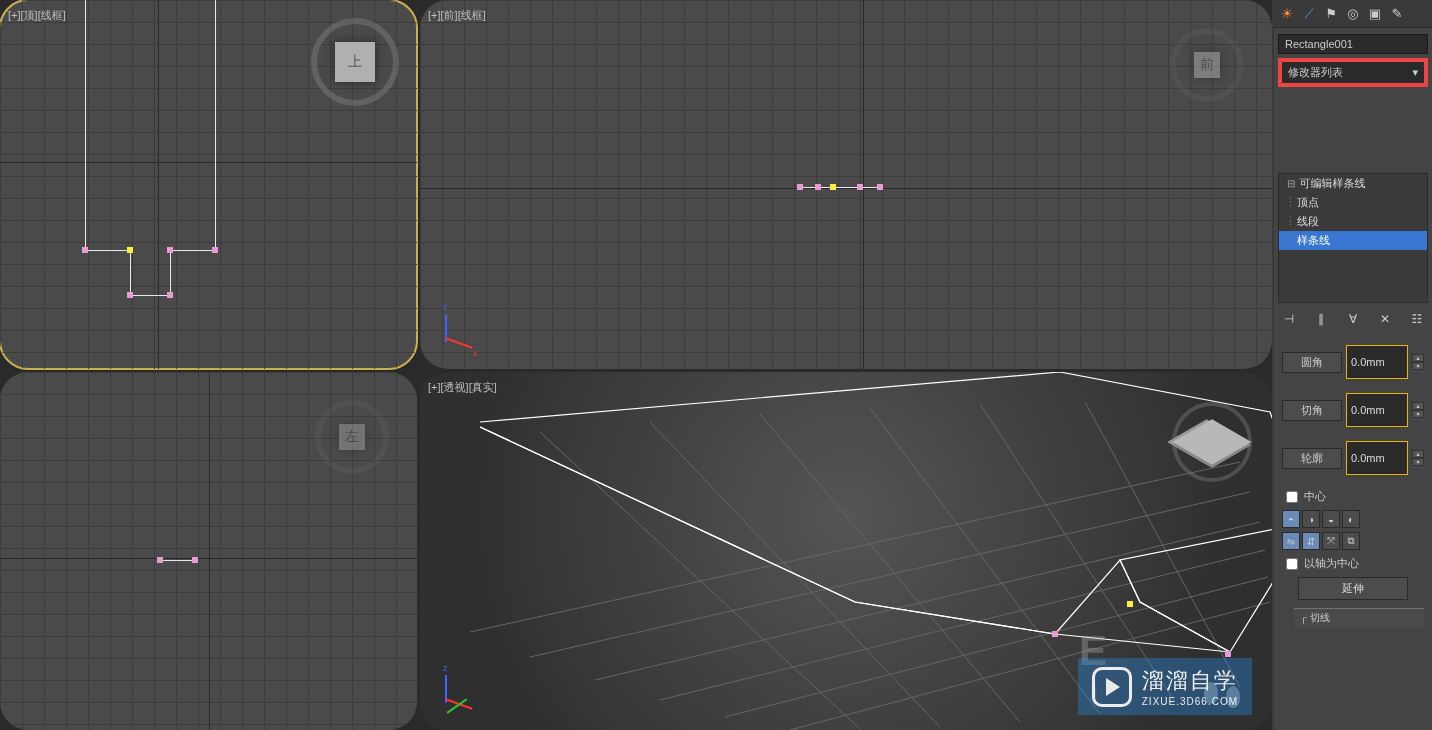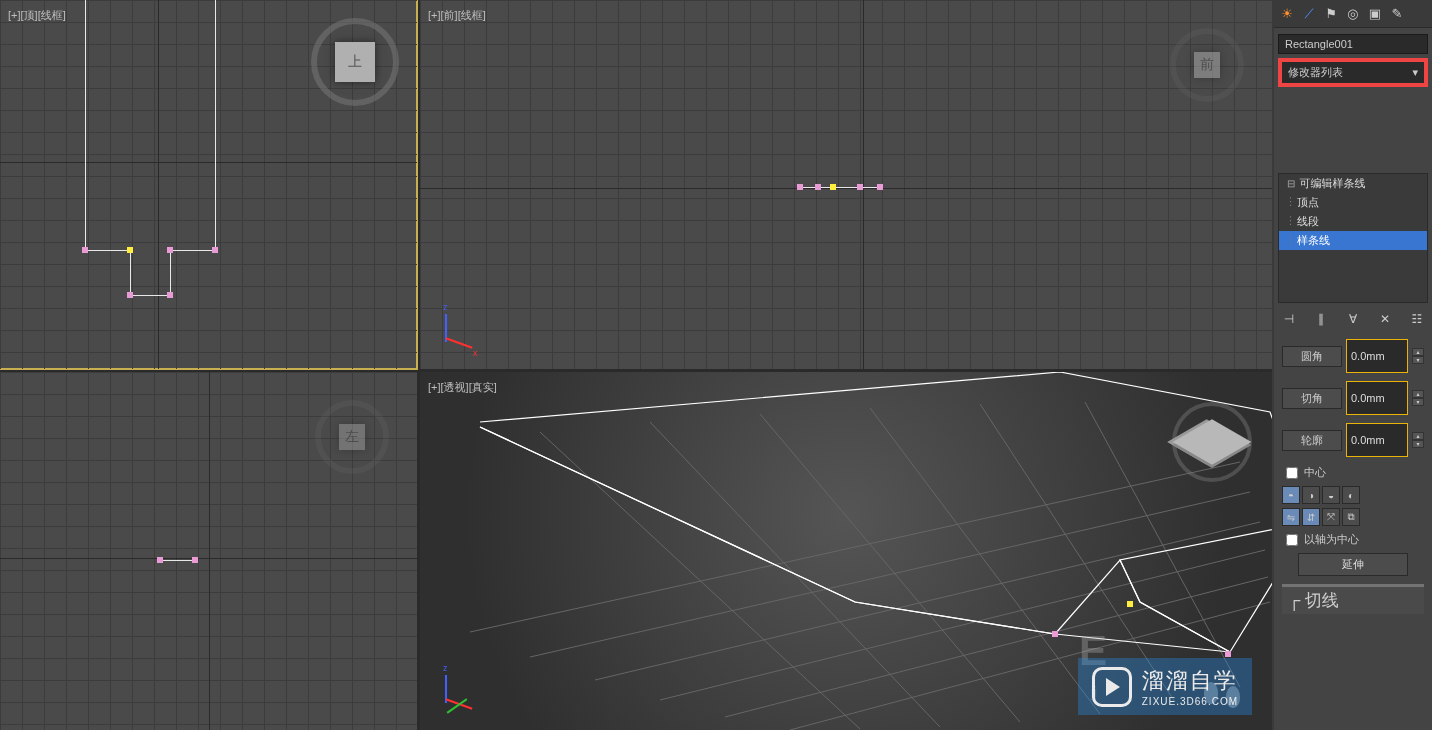--- a/index.html
+++ b/index.html
@@ -1,20 +1,20 @@
 <!DOCTYPE html>
 <html><head>
 <meta charset="utf-8">
 <style>
 * { box-sizing: border-box; margin: 0; padding: 0; font-family: "Microsoft YaHei", Arial, sans-serif; }
 body { background: #3a3a3a; color: #ccc; width: 1432px; height: 730px; overflow: hidden; position: relative; }
 
 
 .viewports { position: absolute; left: 0; top: 0; width: 1272px; height: 730px; display: grid; grid-template-columns: 417px 1fr; grid-template-rows: 369px 1fr; gap: 3px; background: #2a2a2a; }
-.viewport { position: relative; background: #4a4a4a; overflow: hidden; }
+.viewport { position: relative; background: #4a4a4a; overflow: hidden; border-radius: 28px; }
 .viewport.active { outline: 2px solid #c8b050; outline-offset: -1px; }
 
 
 .grid-bg { position: absolute; inset: 0; }
 .grid-bg::before, .grid-bg::after { content: ""; position: absolute; inset: 0; }
 .grid-bg::before {
   background-image:
     linear-gradient(to right, #3c3c3c 1px, transparent 1px),
     linear-gradient(to bottom, #3c3c3c 1px, transparent 1px);
   background-size: 22px 22px;
@@ -68,34 +68,34 @@
 .modstack .item { padding: 2px 6px 2px 18px; position: relative; font-size: 11px; color: #ddd; }
 .modstack .item.root { padding-left: 8px; }
 .modstack .item.root::before { content: "⊟"; margin-right: 4px; color: #aaa; font-size: 10px; }
 .modstack .item.sel { background: #3876d1; color: #fff; }
 .modstack .item .dots { position: absolute; left: 6px; color: #777; }
 
 .stack-tools { display: flex; justify-content: space-between; padding: 4px 6px; }
 .stack-tools .sicon { width: 18px; height: 16px; display: flex; align-items: center; justify-content: center; color: #ccc; cursor: pointer; font-size: 12px; }
 
 .rollout { margin: 2px 4px; }
-.param-row { display: flex; align-items: center; gap: 4px; margin: 8px 4px; }
+.param-row { display: flex; align-items: center; gap: 4px; margin: 14px 4px; }
 .param-row .plabel { flex: 0 0 60px; background: #4c4c4c; border: 1px solid #2a2a2a; text-align: center; padding: 2px; font-size: 11px; }
 .param-row .pval { flex: 1; background: #2a2a2a; border: 1px solid #eab308; color: #ddd; padding: 10px 4px; font-size: 11px; }
 .param-row .spinner { width: 12px; display: flex; flex-direction: column; }
 .param-row .spinner div { height: 8px; background: #555; border: 1px solid #333; font-size: 6px; text-align: center; line-height: 6px; }
 
 .check-row { display: flex; align-items: center; gap: 6px; margin: 4px 8px; font-size: 11px; }
 .check-row input { width: 12px; height: 12px; }
 
 .icon-row { display: flex; gap: 2px; padding: 2px 4px; flex-wrap: wrap; }
 .icon-row .ibtn { width: 18px; height: 18px; background: #4c4c4c; border: 1px solid #2a2a2a; display: flex; align-items: center; justify-content: center; font-size: 10px; cursor: pointer; }
 .icon-row .ibtn.on { background: #6a8ab8; }
 
-.section-label { background: #4a4a4a; padding: 2px 6px; margin: 6px 4px 2px 4px; font-size: 17px; border-top: 3px solid #737373; }
+.section-label { background: #4a4a4a; padding: 2px 6px; margin: 6px 4px 2px 16px; font-size: 10px; border-top: 1px solid #737373; }
 
 
 .watermark { position: absolute; right: 180px; bottom: 15px; z-index: 20; display: flex; align-items: center; gap: 10px; background: rgba(40,140,230,0.4); padding: 8px 14px; opacity: 0.9; }
 .watermark .play { width: 40px; height: 40px; border: 3px solid #fff; border-radius: 10px; display: flex; align-items: center; justify-content: center; }
 .watermark .play::after { content: ""; border-left: 14px solid #fff; border-top: 9px solid transparent; border-bottom: 9px solid transparent; margin-left: 3px; }
 .watermark .wm-text { color: #fff; }
 .watermark .wm-text .t1 { font-size: 22px; font-weight: normal; letter-spacing: 2px; }
 .watermark .wm-text .t2 { font-size: 10px; letter-spacing: 1px; }
 
 

